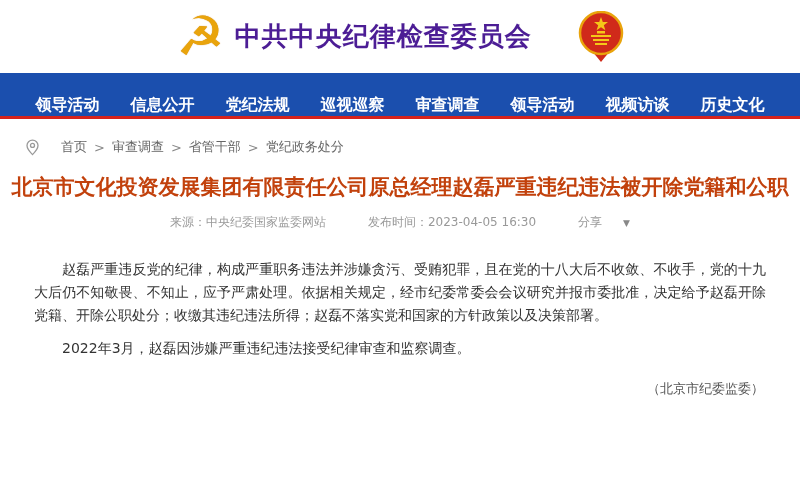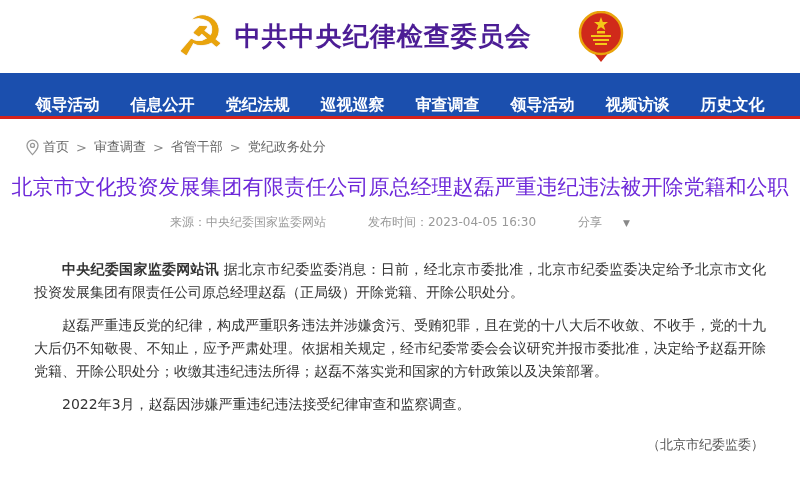--- a/index.html
+++ b/index.html
@@ -13,29 +13,29 @@
     text-shadow: 0 0 1px #c87e00; }
   .brand-title { font-size: 26px; font-weight: bold; color: #4c1d95; letter-spacing: 1px; }
   .natl-emblem svg { display: block; }
 
   
   .main-nav { height: 46px; background: #1b4fae; border-bottom: 3px solid #d6231c;
     display: flex; align-items: flex-end; justify-content: space-around; padding: 0 20px; }
   .nav-item { color: #fff; font-size: 16px; font-weight: bold; cursor: pointer; white-space: nowrap; }
 
   
-  .breadcrumb { margin: 19px 0 0 25px; display: flex; align-items: center; gap: 3px;
+  .breadcrumb { margin: 19px 0 0 25px; display: flex; align-items: center; gap: 21px;
     font-size: 13px; color: #666; }
   .breadcrumb .pin { display: flex; align-items: center; }
   .crumb { color: #666; cursor: pointer; }
   .crumb-sep { color: #888; }
 
   
-  .article-title { margin-top: 17px; text-align: center; font-size: 21px; font-weight: normal;
-    color: #6d28d9; }
+  .article-title { margin-top: 17px; text-align: center; font-size: 21px; font-weight: bold;
+    color: #c2410c; }
   .article-meta { margin-top: 13px; display: flex; justify-content: center; align-items: flex-end;
     gap: 42px; font-size: 12px; color: #999; }
   .share { cursor: pointer; display: flex; align-items: center; gap: 21px; }
   .share .caret { font-size: 9px; color: #888; }
 
   .article-body { margin-top: 27px; padding: 0 34px; }
   .article-body p { font-size: 14px; color: #333; line-height: 23px; text-indent: 2em;
     margin-bottom: 10px; text-align: justify; }
   .article-body p b { font-weight: bold; }
   .attribution { padding: 10px 36px 0 0; text-align: right; font-size: 13px; color: #555; }
@@ -97,18 +97,17 @@
 <div class="article-meta">
   <span>来源：中央纪委国家监委网站</span>
   <span>发布时间：2023-04-05 16:30</span>
   <span class="share">
     <span>分享</span>
     <span class="caret">▼</span>
   </span>
 </div>
 
 <div class="article-body" id="body-container">
-    <p><b>中央纪委国家监委网站讯</b> 据北京市纪委监委消息：日前，经北京市委批准，北京市纪委监委决定给予北京市文化投资发展集团有限责任公司原总经理赵磊（正局级）开除党籍、开除公职处分。</p>
     <p>赵磊严重违反党的纪律，构成严重职务违法并涉嫌贪污、受贿犯罪，且在党的十八大后不收敛、不收手，党的十九大后仍不知敬畏、不知止，应予严肃处理。依据相关规定，经市纪委常委会会议研究并报市委批准，决定给予赵磊开除党籍、开除公职处分；收缴其违纪违法所得；赵磊不落实党和国家的方针政策以及决策部署。</p>
     <p>2022年3月，赵磊因涉嫌严重违纪违法接受纪律审查和监察调查。</p>
   </div>
 
 <div class="attribution">（北京市纪委监委）</div>
 
 </body></html>

